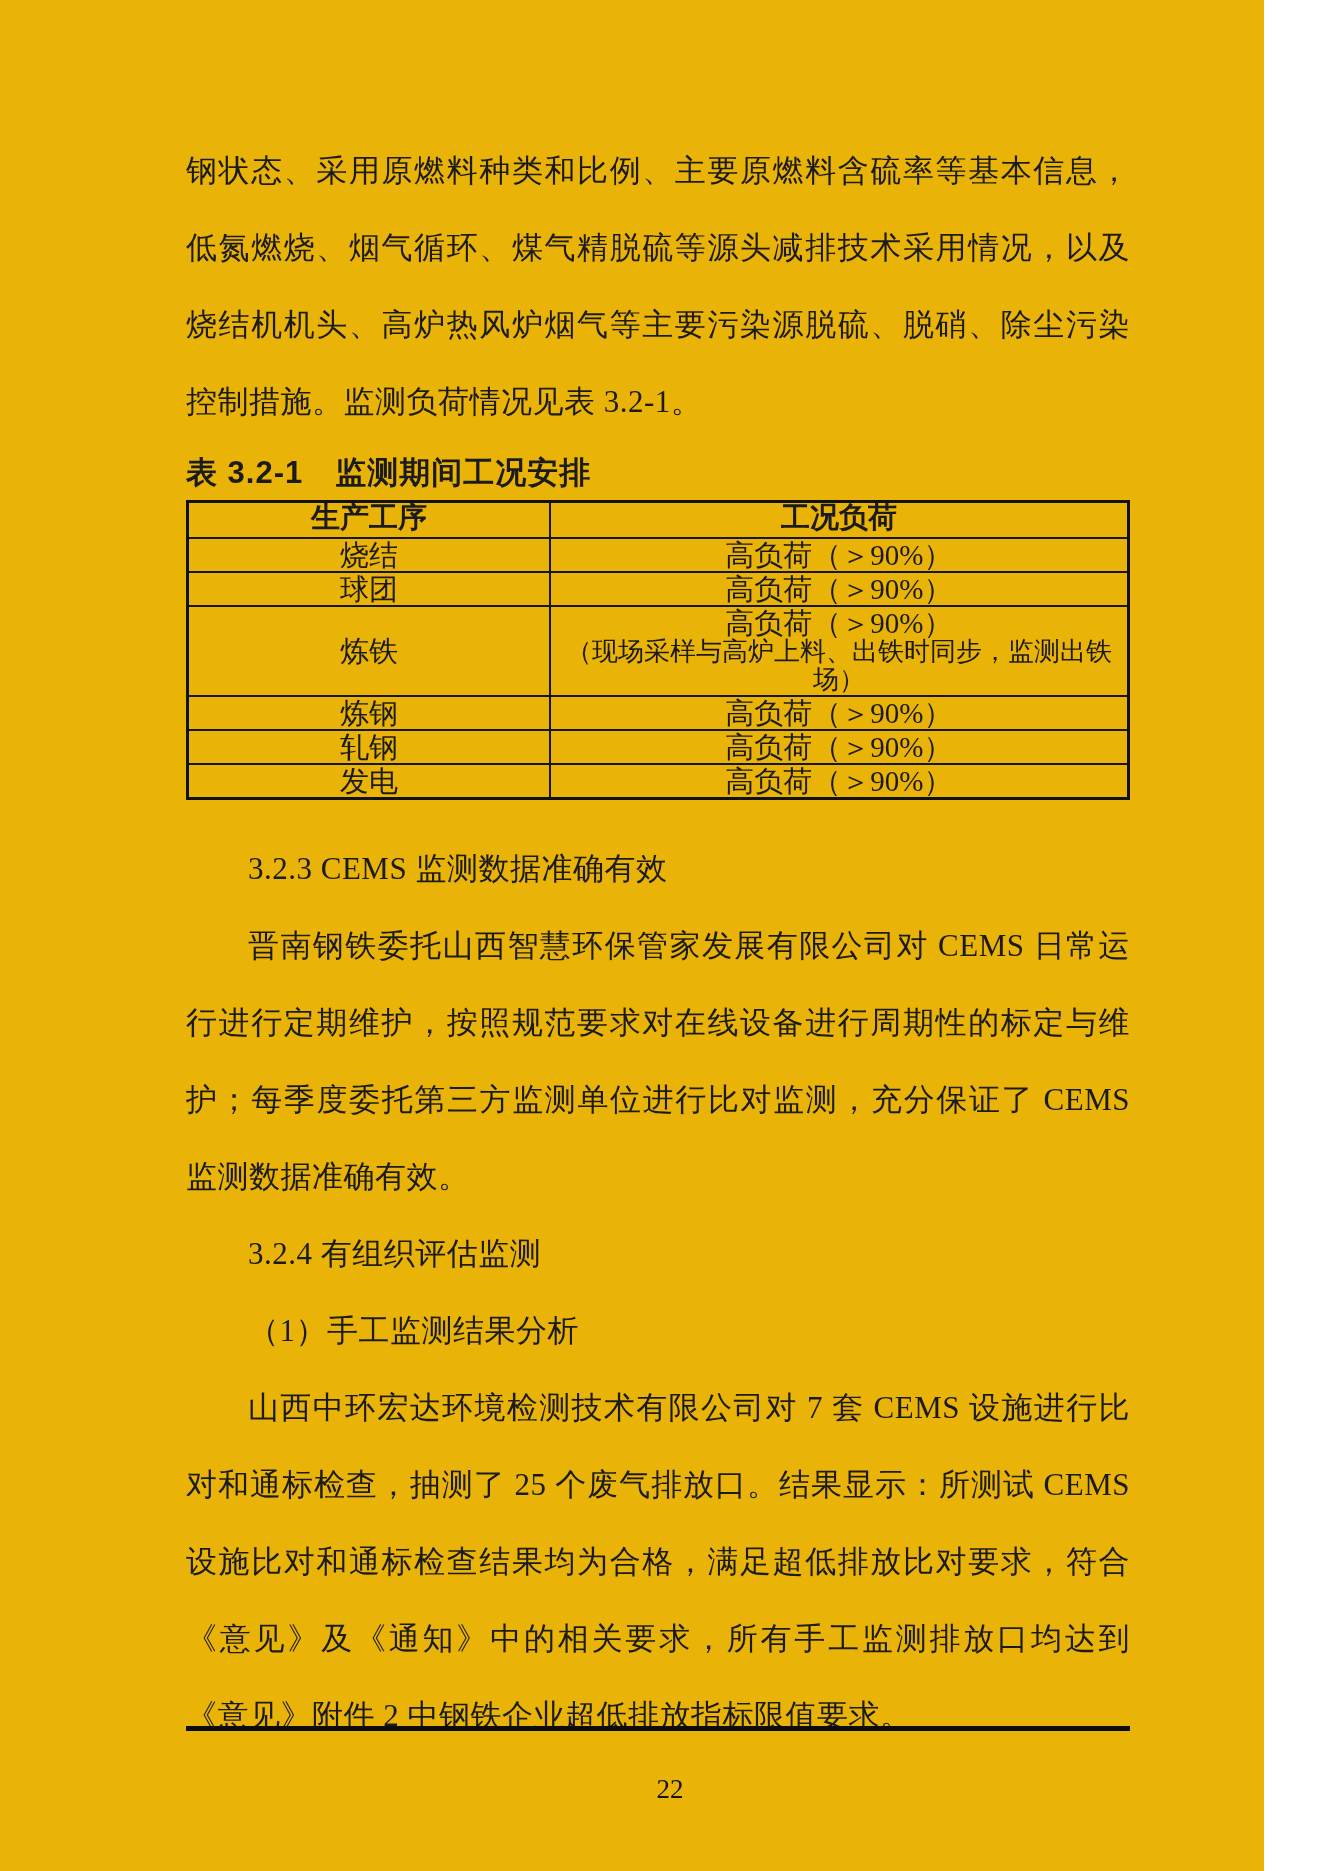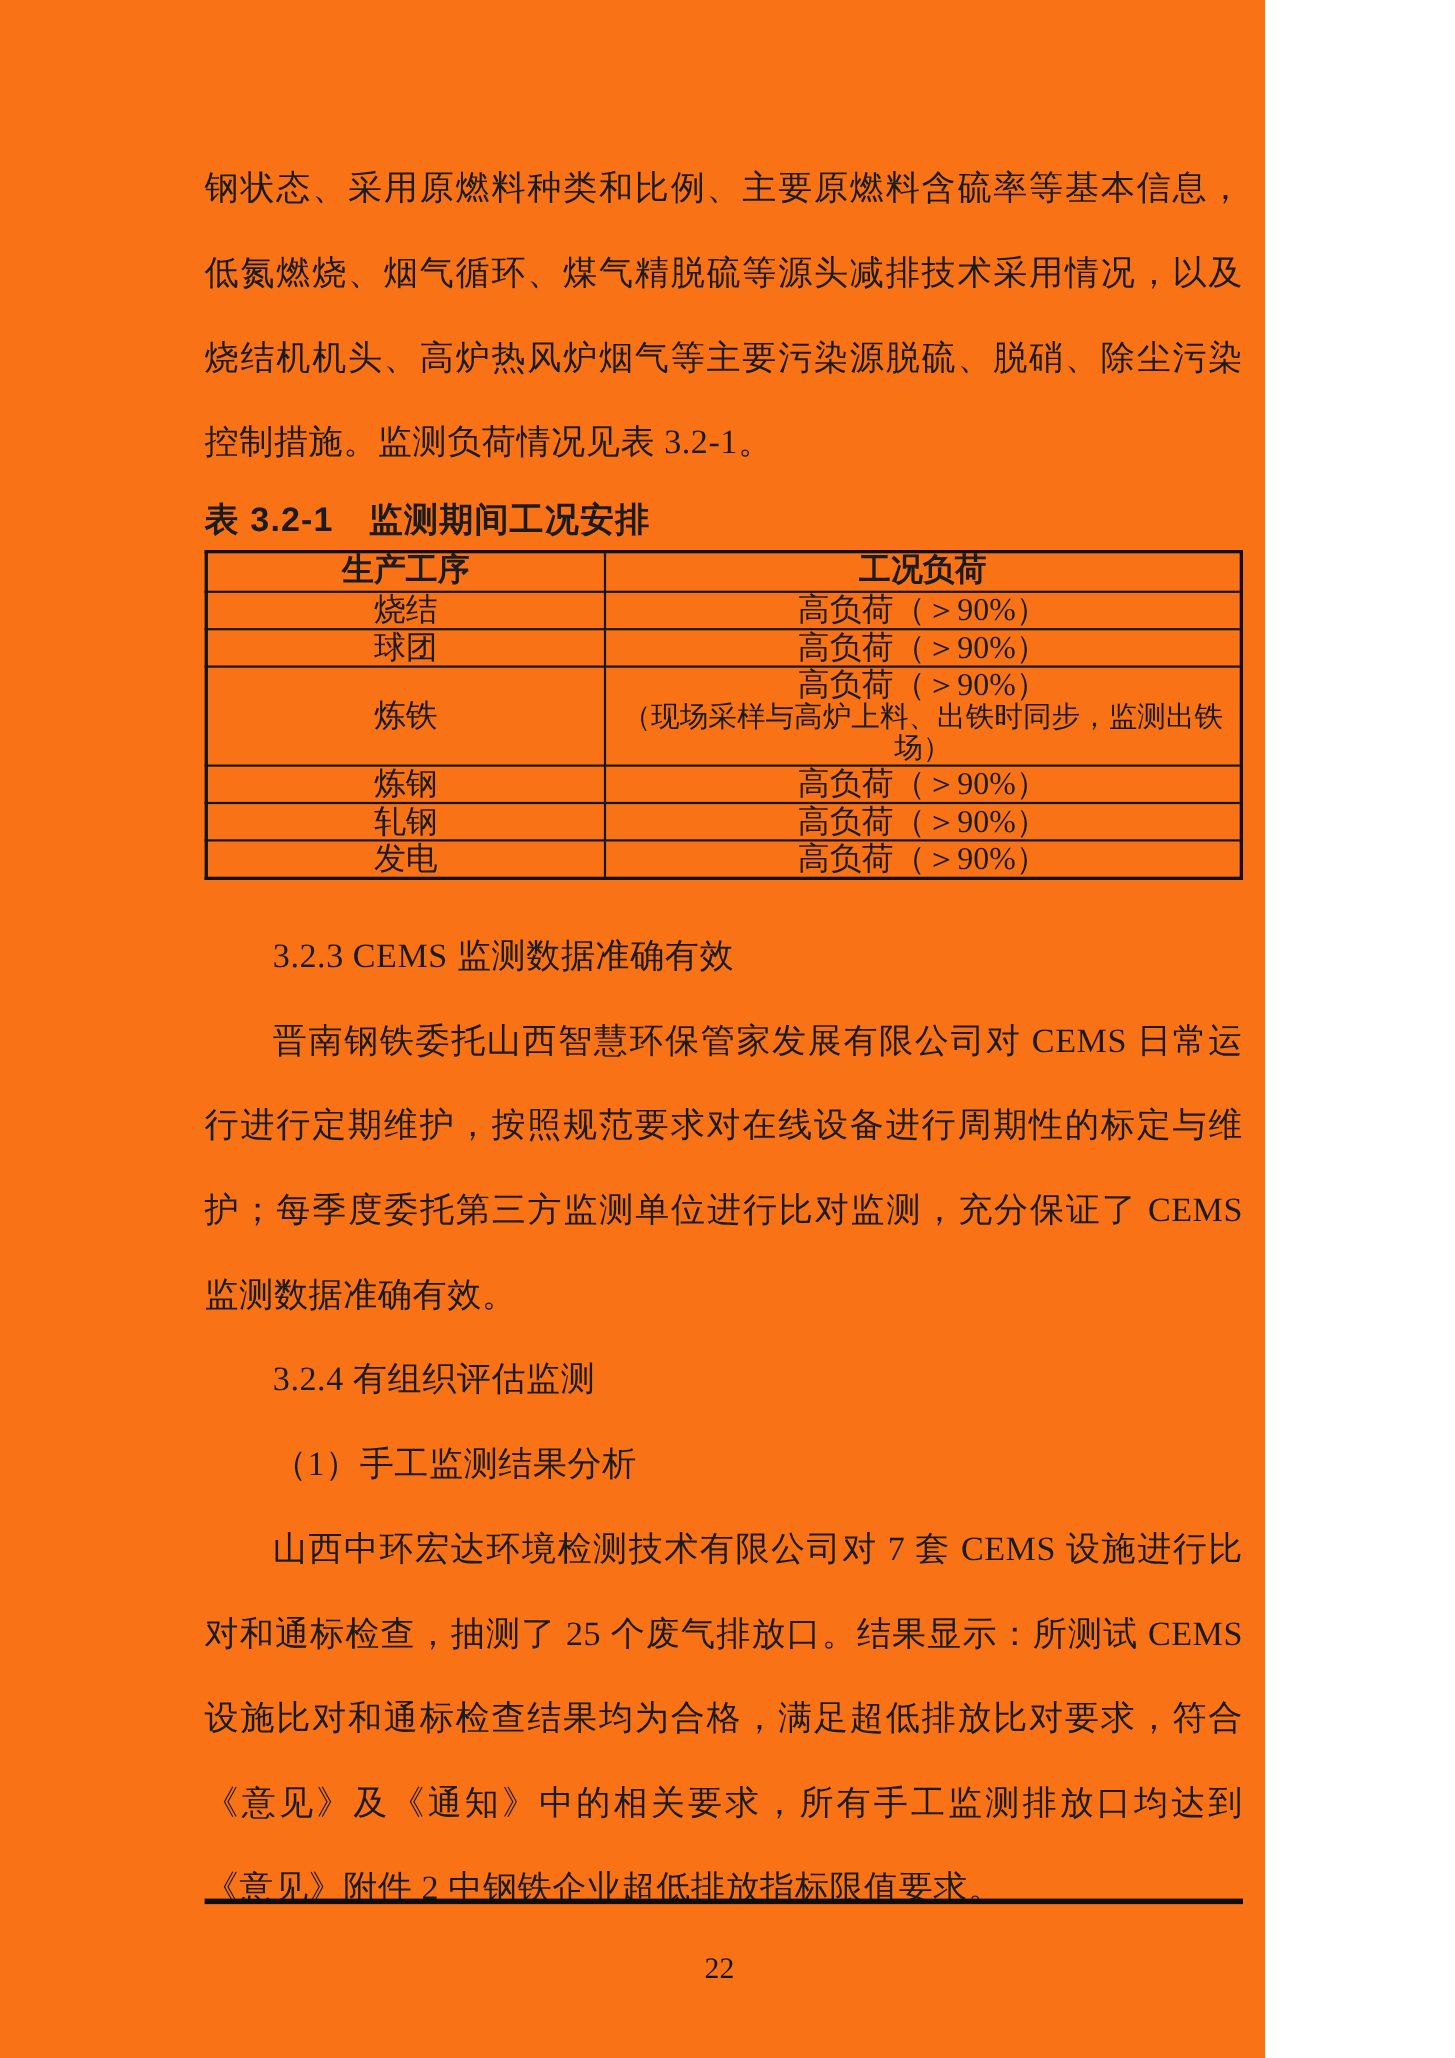--- a/index.html
+++ b/index.html
@@ -2,23 +2,23 @@
 <html><head>
 <meta charset="utf-8">
 <style>
   html, body {
     margin: 0;
     padding: 0;
     background: #ffffff;
   }
   .page {
     position: relative;
-    width: 1150px;
+    width: 1264px;
     height: 1871px;
-    background: #f97316;
+    background: #eab308;
     color: #1b1b1b;
     font-family: "Liberation Serif", "DejaVu Serif", serif;
     overflow: hidden;
   }
   .content {
     position: absolute;
     left: 186px;
     top: 0;
     width: 944px;
   }
@@ -71,21 +71,21 @@
   .footer-rule {
     position: absolute;
     left: 186px;
     top: 1726px;
     width: 944px;
     height: 5px;
     background: #0d0d0d;
   }
   .page-number {
     position: absolute;
-    left: 182px;
+    left: 198px;
     top: 1772px;
     width: 944px;
     text-align: center;
     font-size: 27px;
     line-height: 34px;
     color: #141414;
   }
 </style>
 </head>
 <body>

